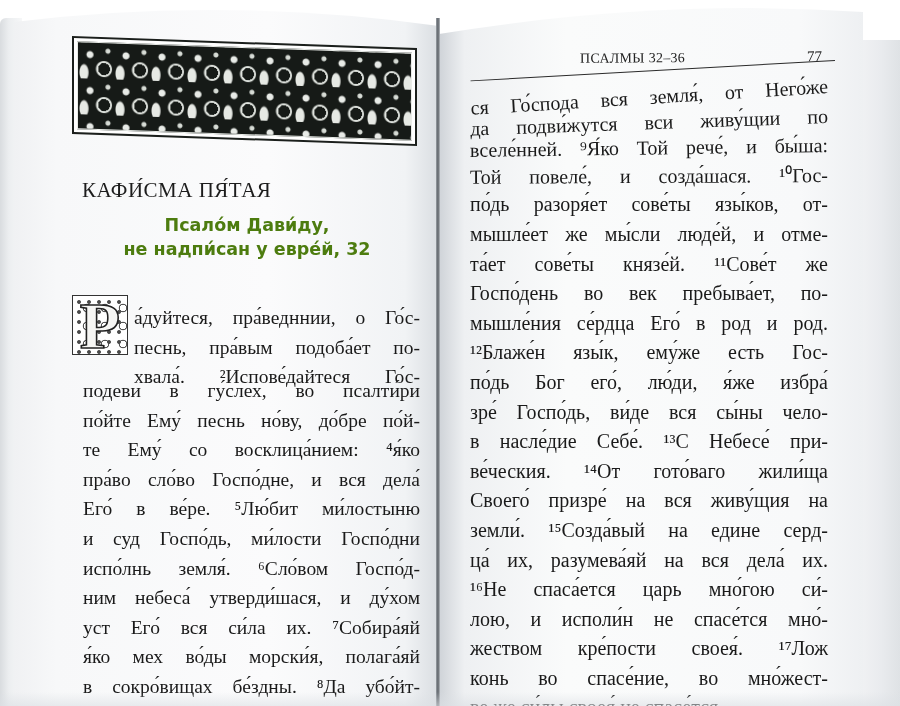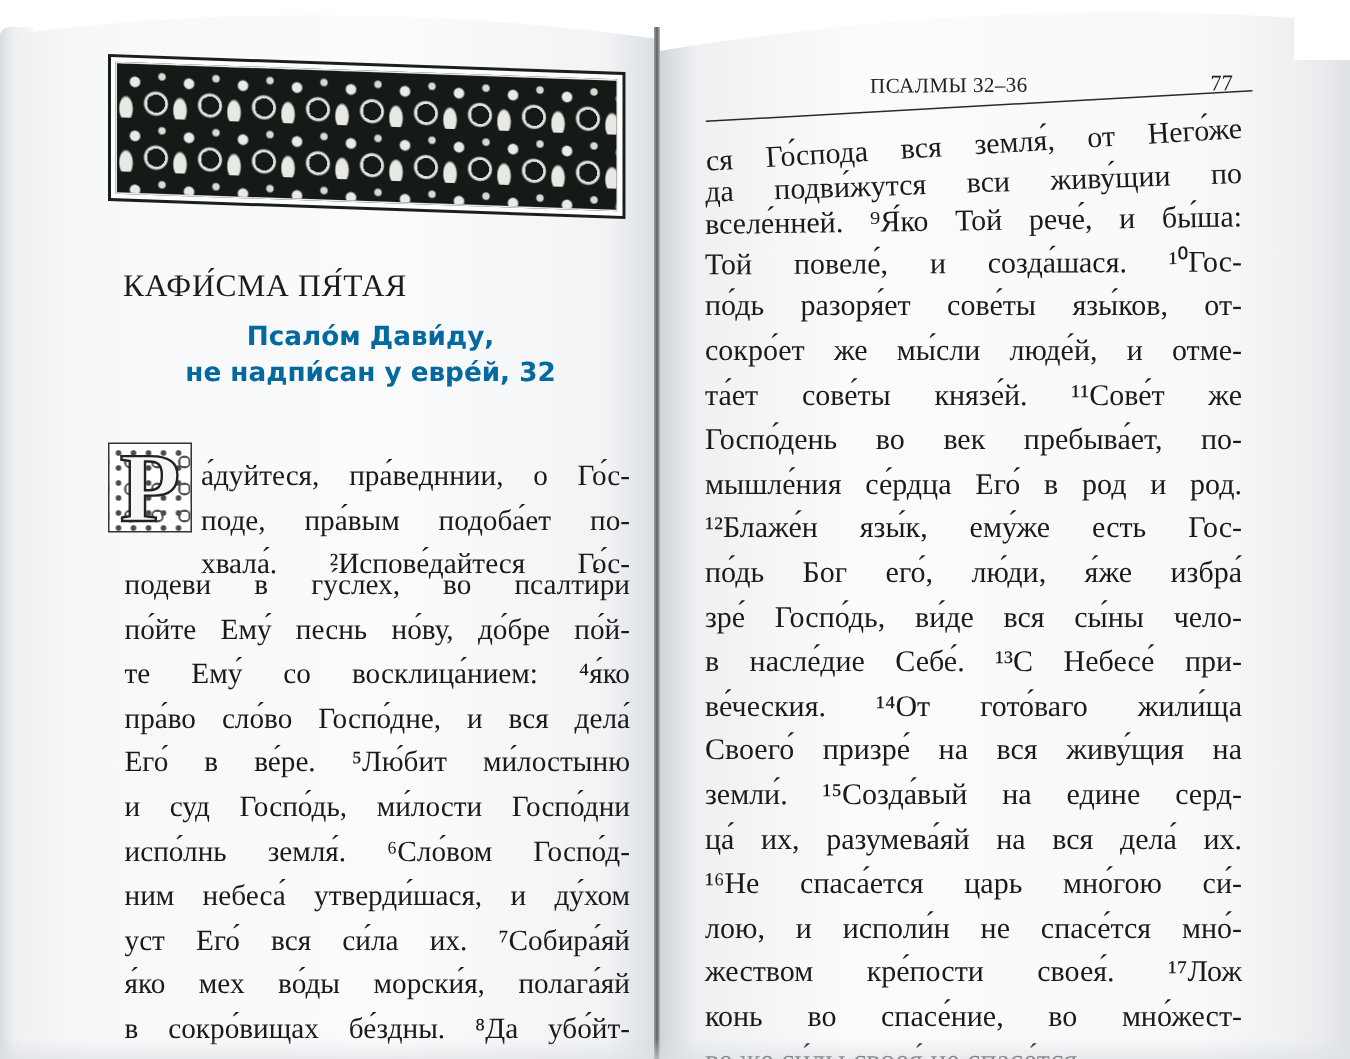--- a/index.html
+++ b/index.html
@@ -61,21 +61,21 @@
     }
 
     
     .kafisma-title {
       position: absolute; left: 82px; top: 178px; width: 330px;
       text-align: left; font-size: 21px; letter-spacing: 0.5px; color: #1c1c1c;
       font-family: "Liberation Serif", serif;
     }
     .psalm-heading {
       position: absolute; left: 72px; top: 213px; width: 350px;
-      text-align: center; font-size: 17.5px; font-weight: bold; line-height: 24px; color: #0369a1;
+      text-align: center; font-size: 17.5px; font-weight: bold; line-height: 24px; color: #4d7c0f;
       font-family: "DejaVu Sans", sans-serif;
     }
     .dropcap {
       position: absolute; left: 72px; top: 295px; width: 56px; height: 60px;
       border: 1.5px solid #333;
       background-color: #ffffff;
       background-image:
         radial-gradient(circle at 6px 6px, #4a4a4a 0 1.5px, transparent 2.3px),
         radial-gradient(circle at 14px 12px, transparent 0 3px, #555 3px 4px, transparent 4.6px);
       background-size: 10px 10px, 18px 18px;
@@ -144,21 +144,21 @@
     <div>Псало́м Дави́ду,</div>
     <div>не надпи́сан у евре́й, 32</div>
   </div>
 
   <div class="dropcap">
     <span>Р</span>
   </div>
 
   <div class="text-block left-block-wrap">
     <span class="line">а́дуйтеся, пра́ведннии, о Го́с-</span>
-    <span class="line">поде, пра́вым подоба́ет по-</span>
+    <span class="line">песнь, пра́вым подоба́ет по-</span>
     <span class="line">хвала́. ²Испове́дайтеся Го́с-</span>
   </div>
 
   <div class="text-block left-block-main">
     <span class="line">подеви в гу́слех, во псалти́ри</span>
     <span class="line">по́йте Ему́ песнь но́ву, до́бре по́й-</span>
     <span class="line">те Ему́ со восклица́нием: ⁴я́ко</span>
     <span class="line">пра́во сло́во Госпо́дне, и вся дела́</span>
     <span class="line">Его́ в ве́ре. ⁵Лю́бит ми́лостыню</span>
     <span class="line">и суд Госпо́дь, ми́лости Госпо́дни</span>
@@ -174,21 +174,21 @@
     <span class="rh-page">77</span>
   </div>
   <div class="head-rule"></div>
 
   <div class="text-block right-block">
     <span class="line r0">ся Го́спода вся земля́, от Него́же</span>
     <span class="line r1">да подви́жутся вси живу́щии по</span>
     <span class="line r2">вселе́нней. ⁹Я́ко Той рече́, и бы́ша:</span>
     <span class="line r3">Той повеле́, и созда́шася. ¹⁰Гос-</span>
     <span class="line">по́дь разоря́ет сове́ты язы́ков, от-</span>
-    <span class="line">сокро́ет же мы́сли люде́й, и отме-</span>
+    <span class="line">мышле́ет же мы́сли люде́й, и отме-</span>
     <span class="line">та́ет сове́ты князе́й. ¹¹Сове́т же</span>
     <span class="line">Госпо́день во век пребыва́ет, по-</span>
     <span class="line">мышле́ния се́рдца Его́ в род и род.</span>
     <span class="line">¹²Блаже́н язы́к, ему́же есть Гос-</span>
     <span class="line">по́дь Бог его́, лю́ди, я́же избра́</span>
     <span class="line">зре́ Госпо́дь, ви́де вся сы́ны чело-</span>
     <span class="line">в насле́дие Себе́. ¹³С Небесе́ при-</span>
     <span class="line">ве́ческия. ¹⁴От гото́ваго жили́ща</span>
     <span class="line">Своего́ призре́ на вся живу́щия на</span>
     <span class="line">земли́. ¹⁵Созда́вый на едине серд-</span>

